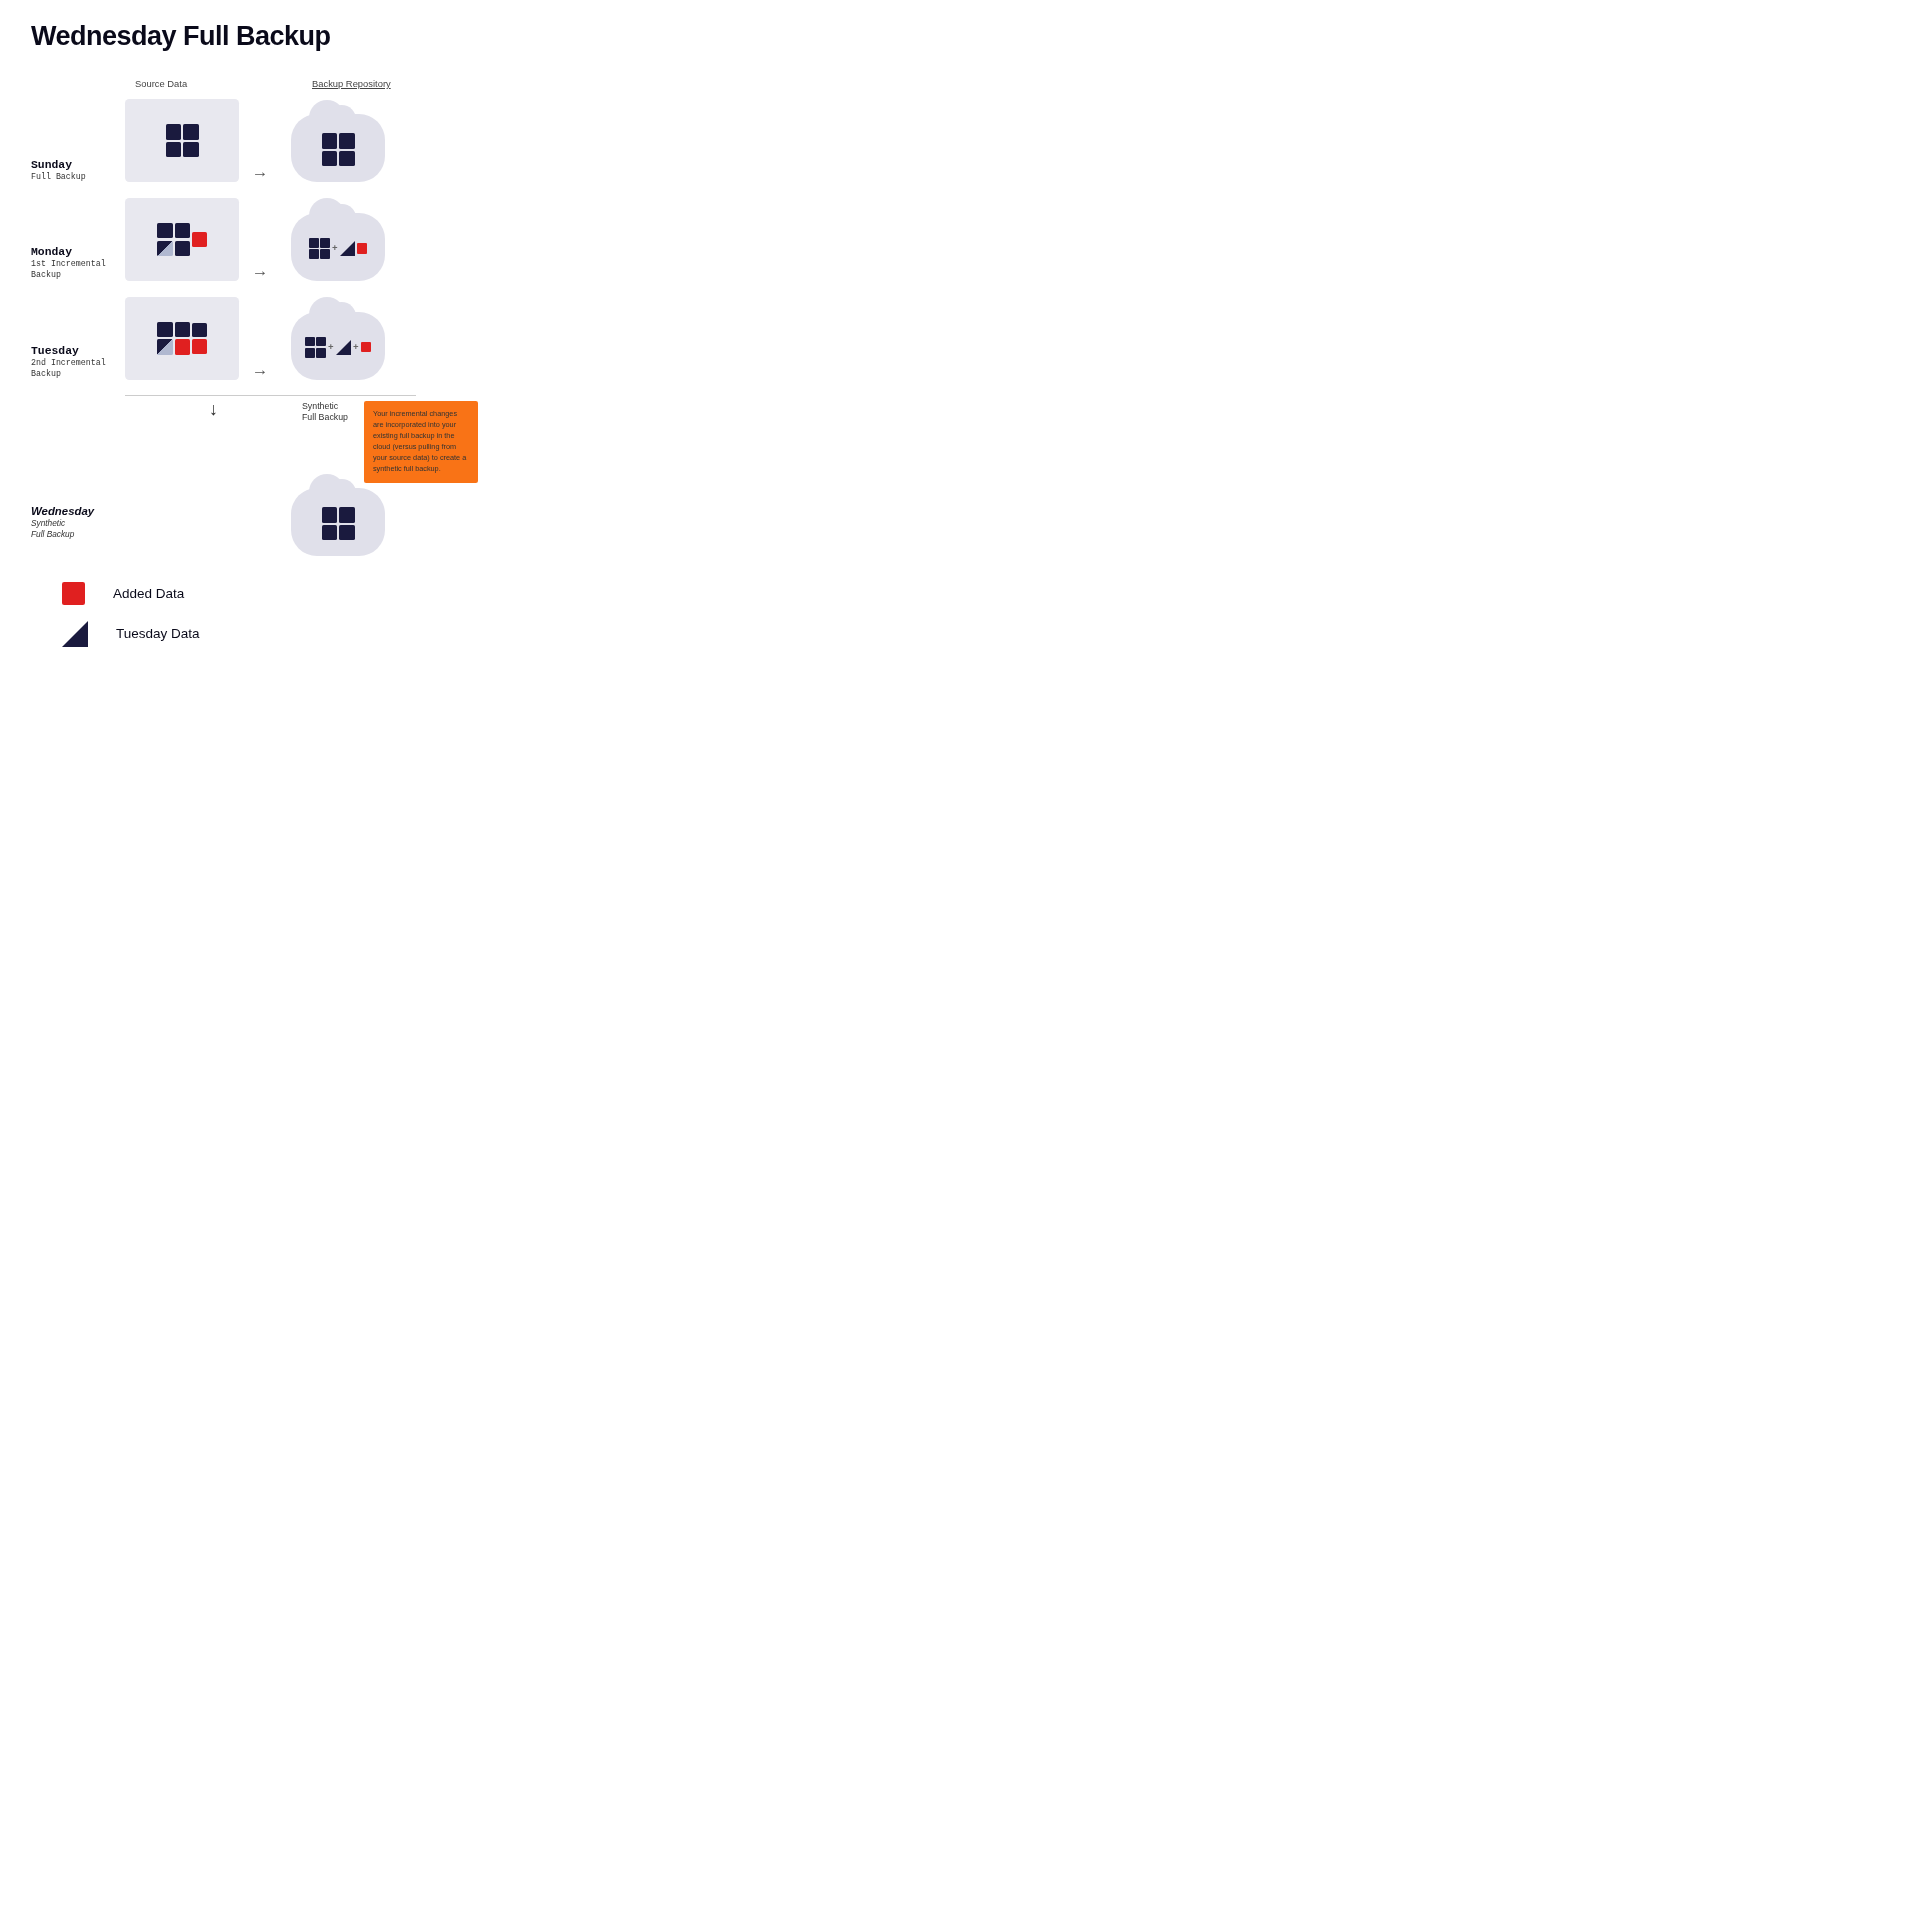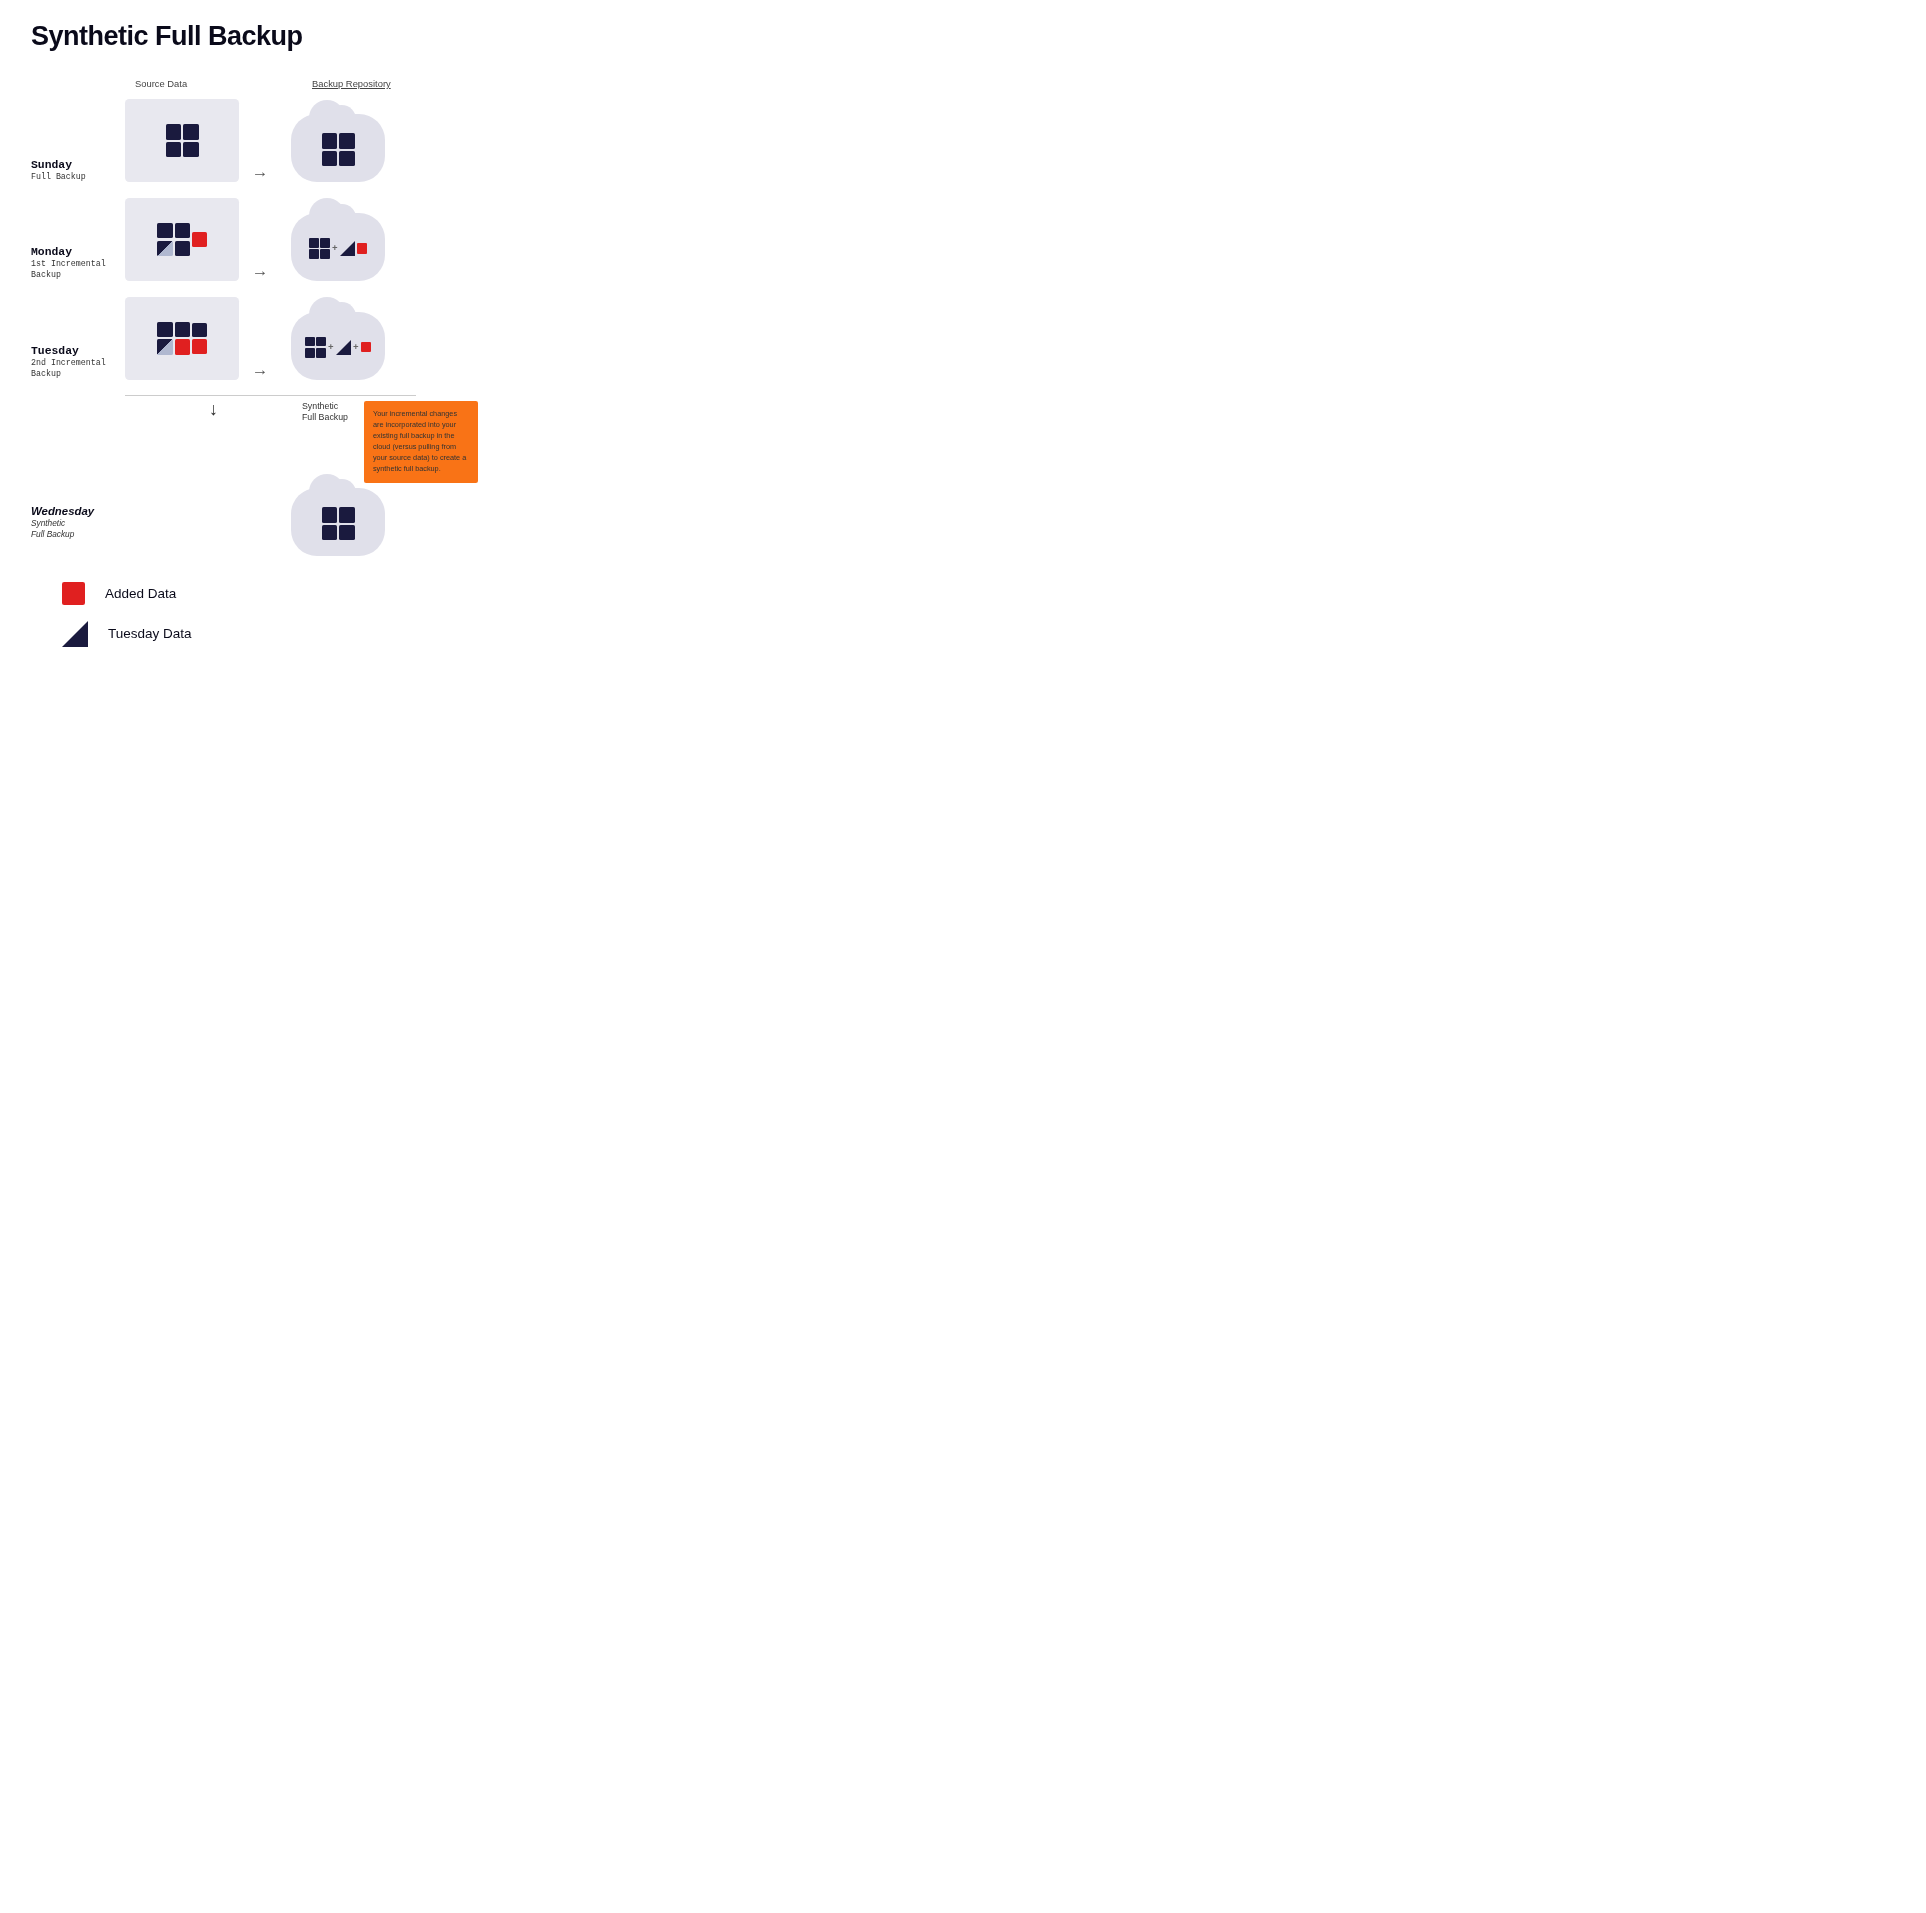--- a/index.html
+++ b/index.html
@@ -179,21 +179,21 @@
     .legend {
       margin-top: 26px;
       margin-left: 31px;
       display: flex;
       flex-direction: column;
       gap: 15.6px;
     }
     .legend-item {
       display: flex;
       align-items: center;
-      gap: 20px;
+      gap: 28px;
     }
     .legend-swatch-red {
       width: 23px;
       height: 23px;
       background: #e02020;
       border-radius: 2.1px;
       flex-shrink: 0;
     }
     .legend-swatch-tri {
       width: 0;
@@ -211,21 +211,21 @@
     .wednesday-row {
       display: flex;
       align-items: center;
       margin-top: 5.2px;
       font-style: italic;
     }
   </style>
 </head>
 <body>
 
-<h1>Synthetic Full Backup</h1>
+<h1>Wednesday Full Backup</h1>
 
 <div class="column-headers">
   <div class="col-header col-source">Source Data</div>
   <div class="col-header col-repo">Backup Repository</div>
 </div>
 
 <div class="day-row">
   <div class="day-label">
     <span class="day-name">Sunday</span>
     <span class="day-sub">Full Backup</span>

